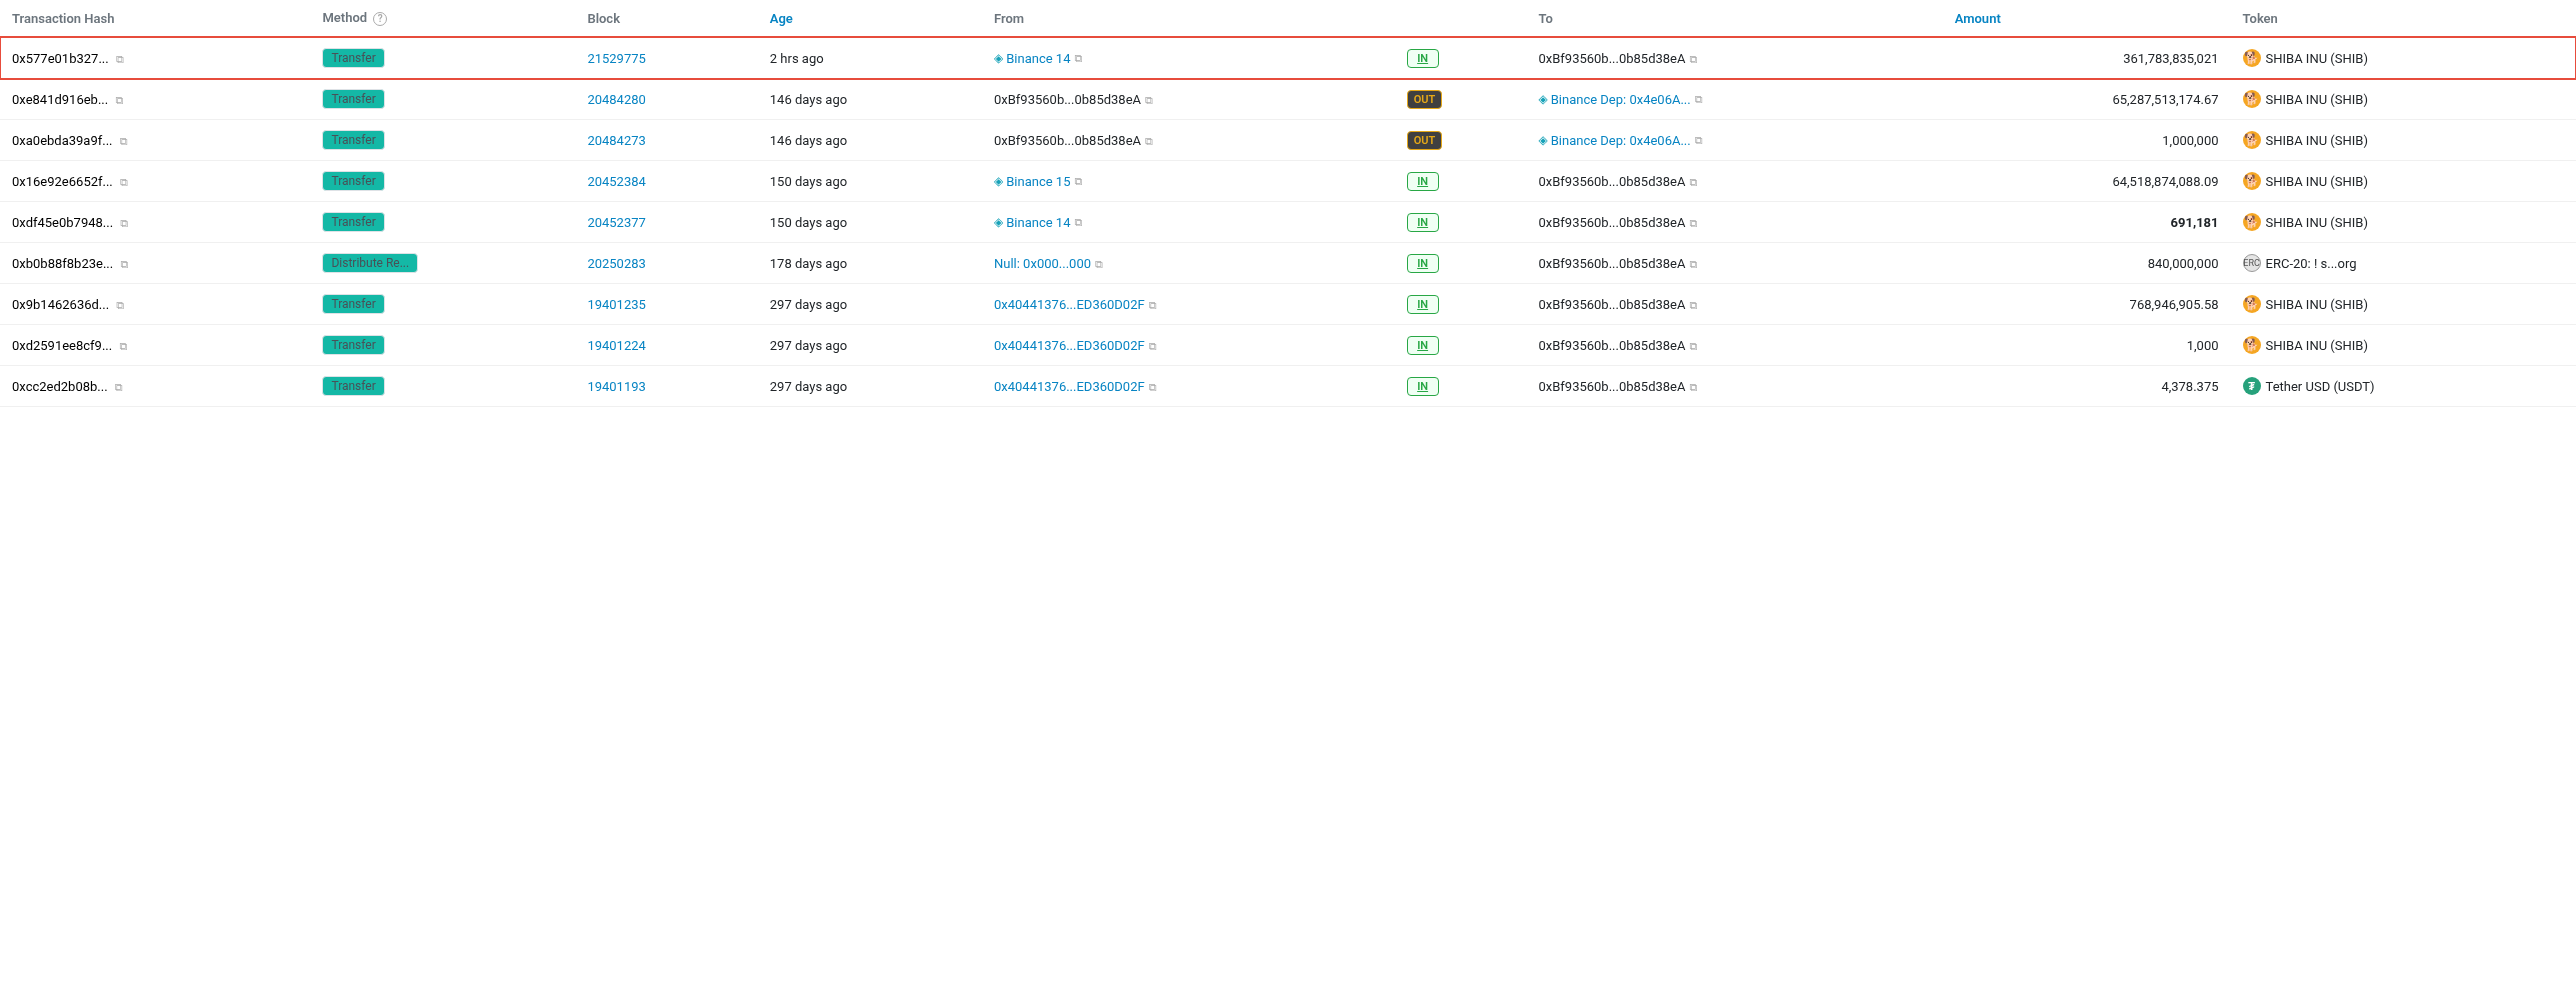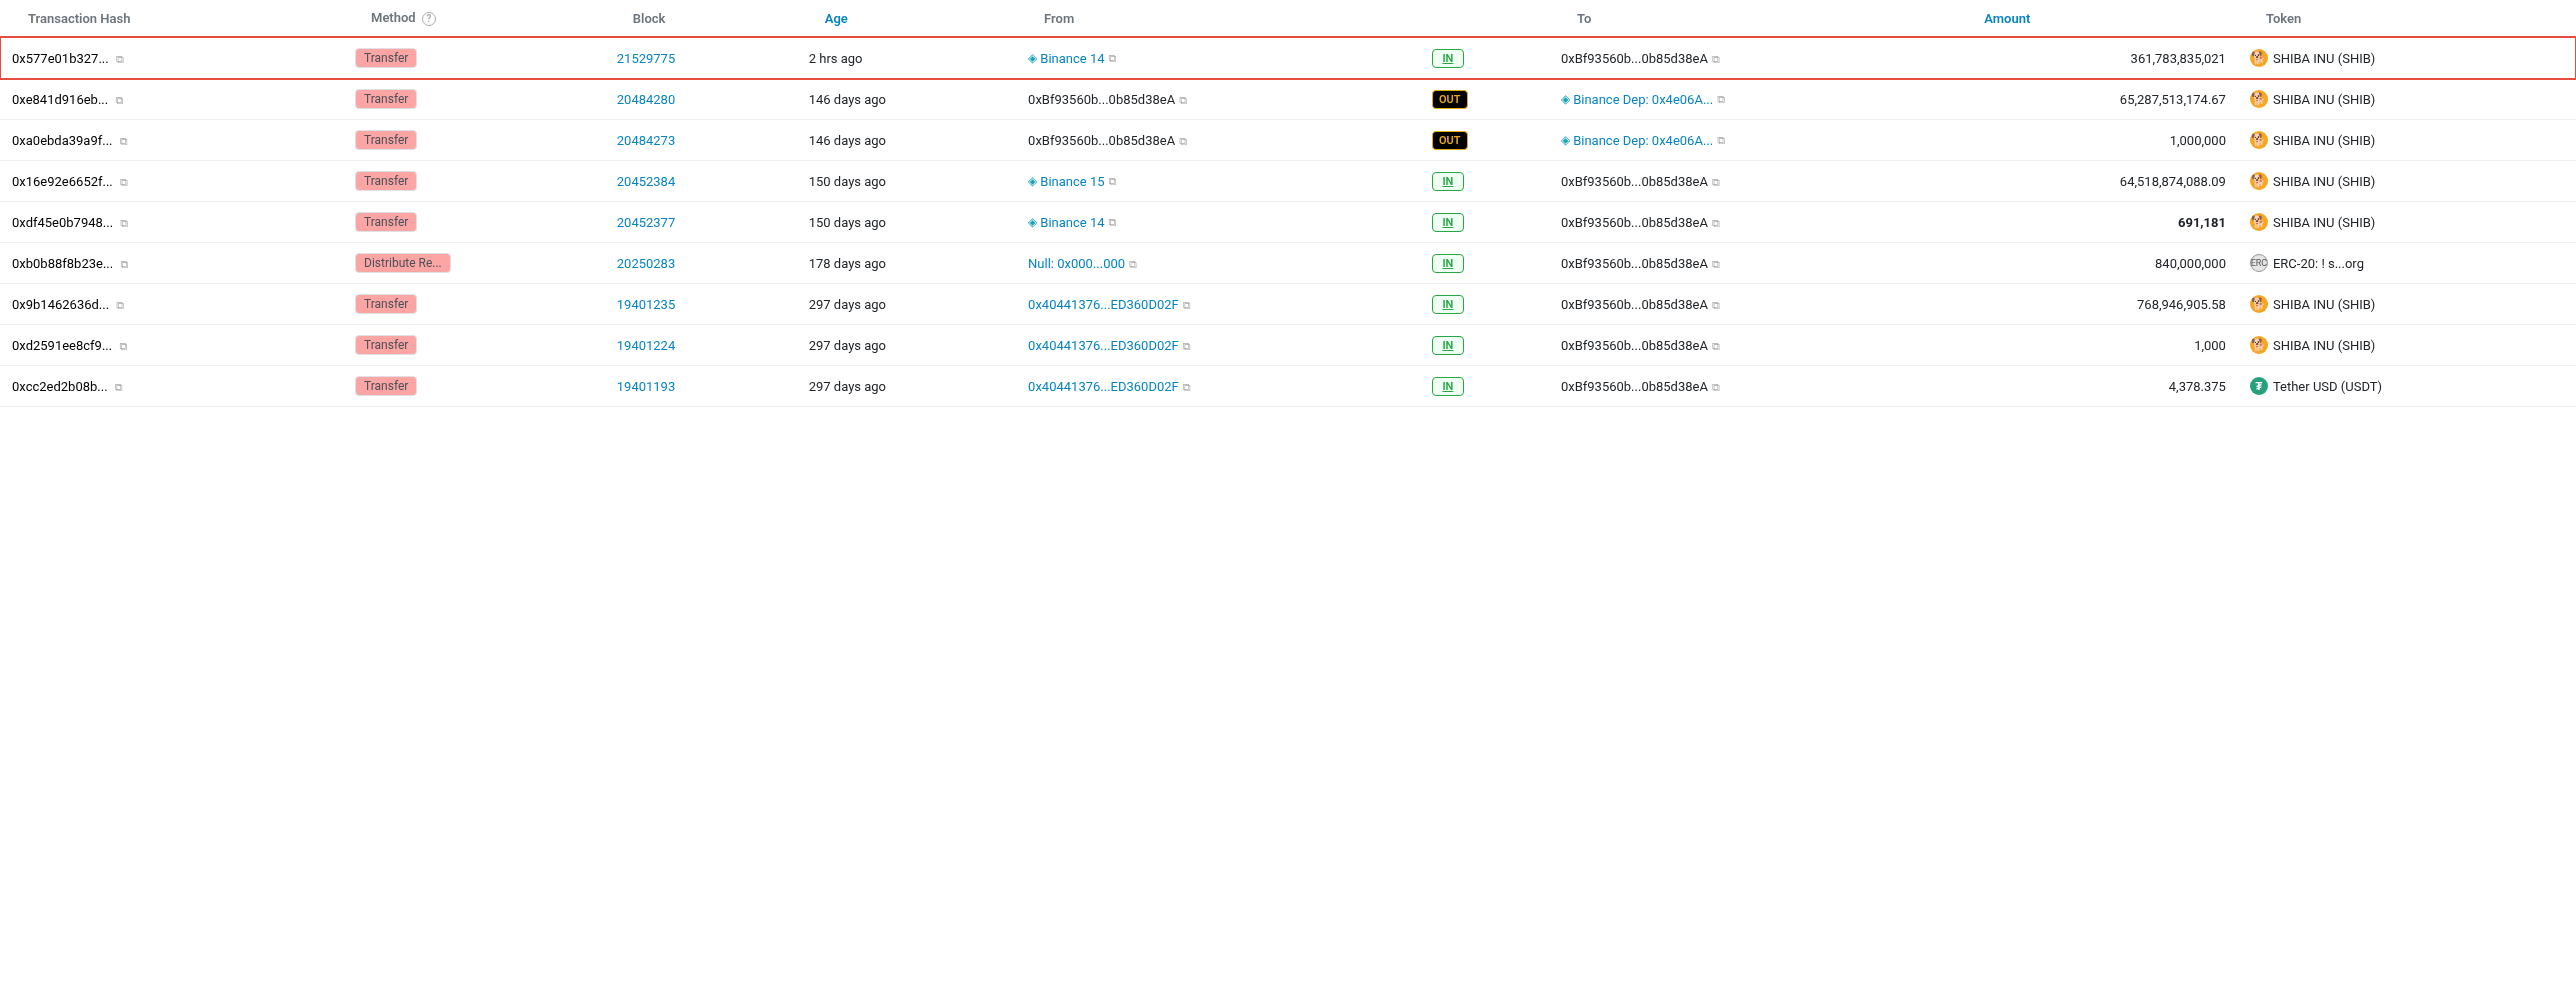--- a/index.html
+++ b/index.html
@@ -15,21 +15,21 @@
     }
     table {
       width: 100%;
       border-collapse: collapse;
       white-space: nowrap;
     }
     thead tr {
       border-bottom: 2px solid #e9ecef;
     }
     th {
-      padding: 10px 28px;
+      padding: 10px 12px;
       text-align: left;
       font-weight: 600;
       font-size: 13px;
       color: #6c757d;
       background: #fff;
     }
     th.blue { color: #0784c3; }
     td {
       padding: 10px 12px;
       border-bottom: 1px solid #f0f0f0;
@@ -56,21 +56,21 @@
       color: #aaa;
       font-size: 11px;
     }
     .method-badge {
       display: inline-block;
       border: 1px solid #dee2e6;
       border-radius: 4px;
       padding: 2px 8px;
       font-size: 12px;
       color: #495057;
-      background: #fca5a5;
+      background: #14b8a6;
     }
     .block-link {
       color: #0784c3;
       text-decoration: none;
     }
     .age-text { color: #212529; }
     .from-link {
       color: #0784c3;
       text-decoration: none;
     }
@@ -85,21 +85,21 @@
     }
     .direction-in {
       border: 1px solid #28a745;
       color: #28a745;
       background: #f0fff4;
       text-decoration: underline;
     }
     .direction-out {
       border: 1px solid #e6a817;
       color: #e6a817;
-      background: #000000;
+      background: #404040;
     }
     .to-link {
       color: #0784c3;
       text-decoration: none;
     }
     .token-cell {
       display: flex;
       align-items: center;
       gap: 5px;
     }

